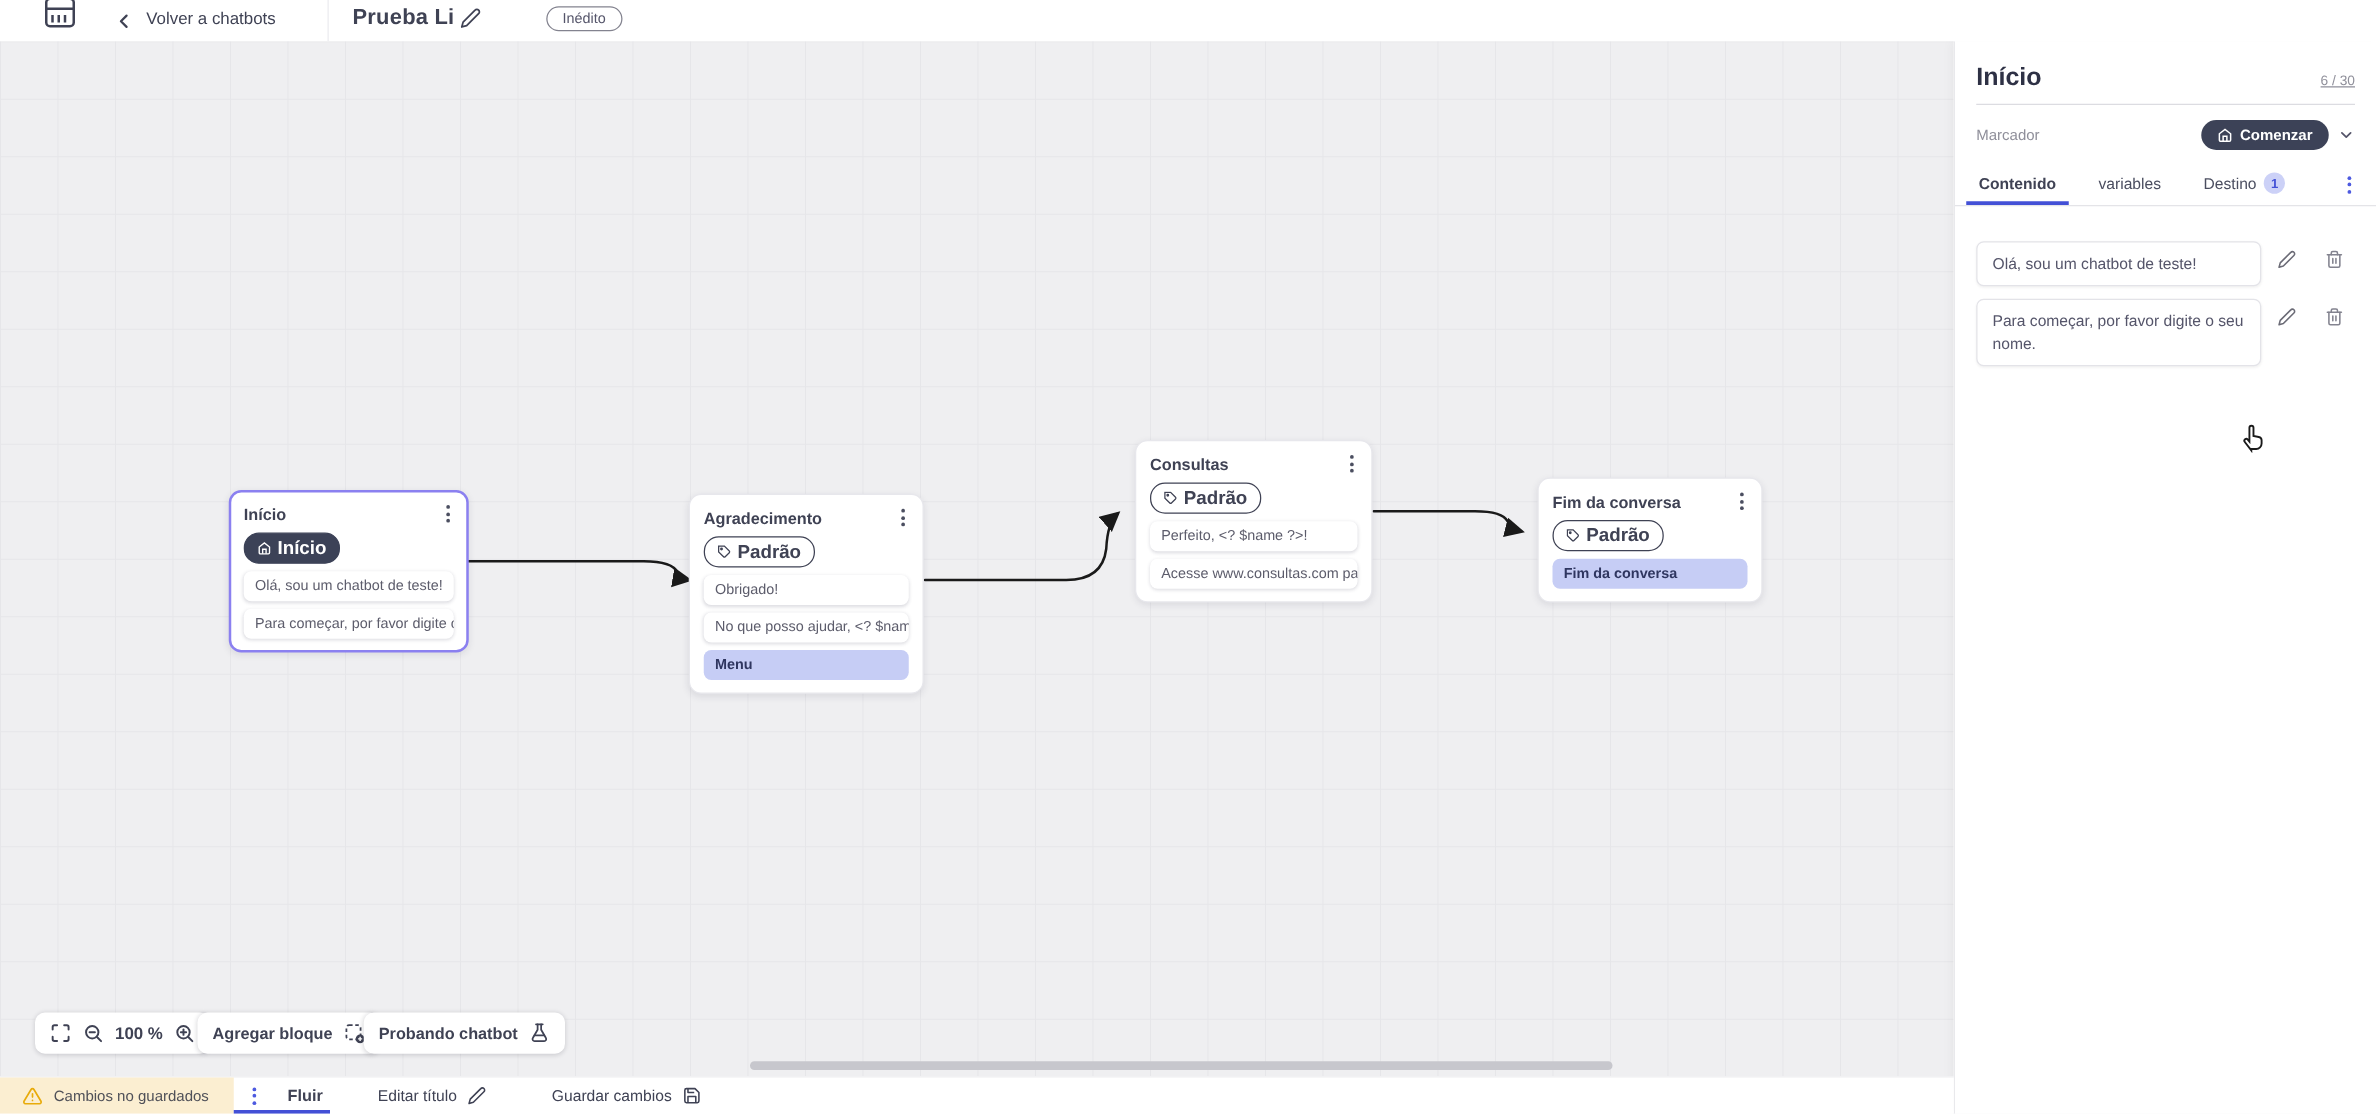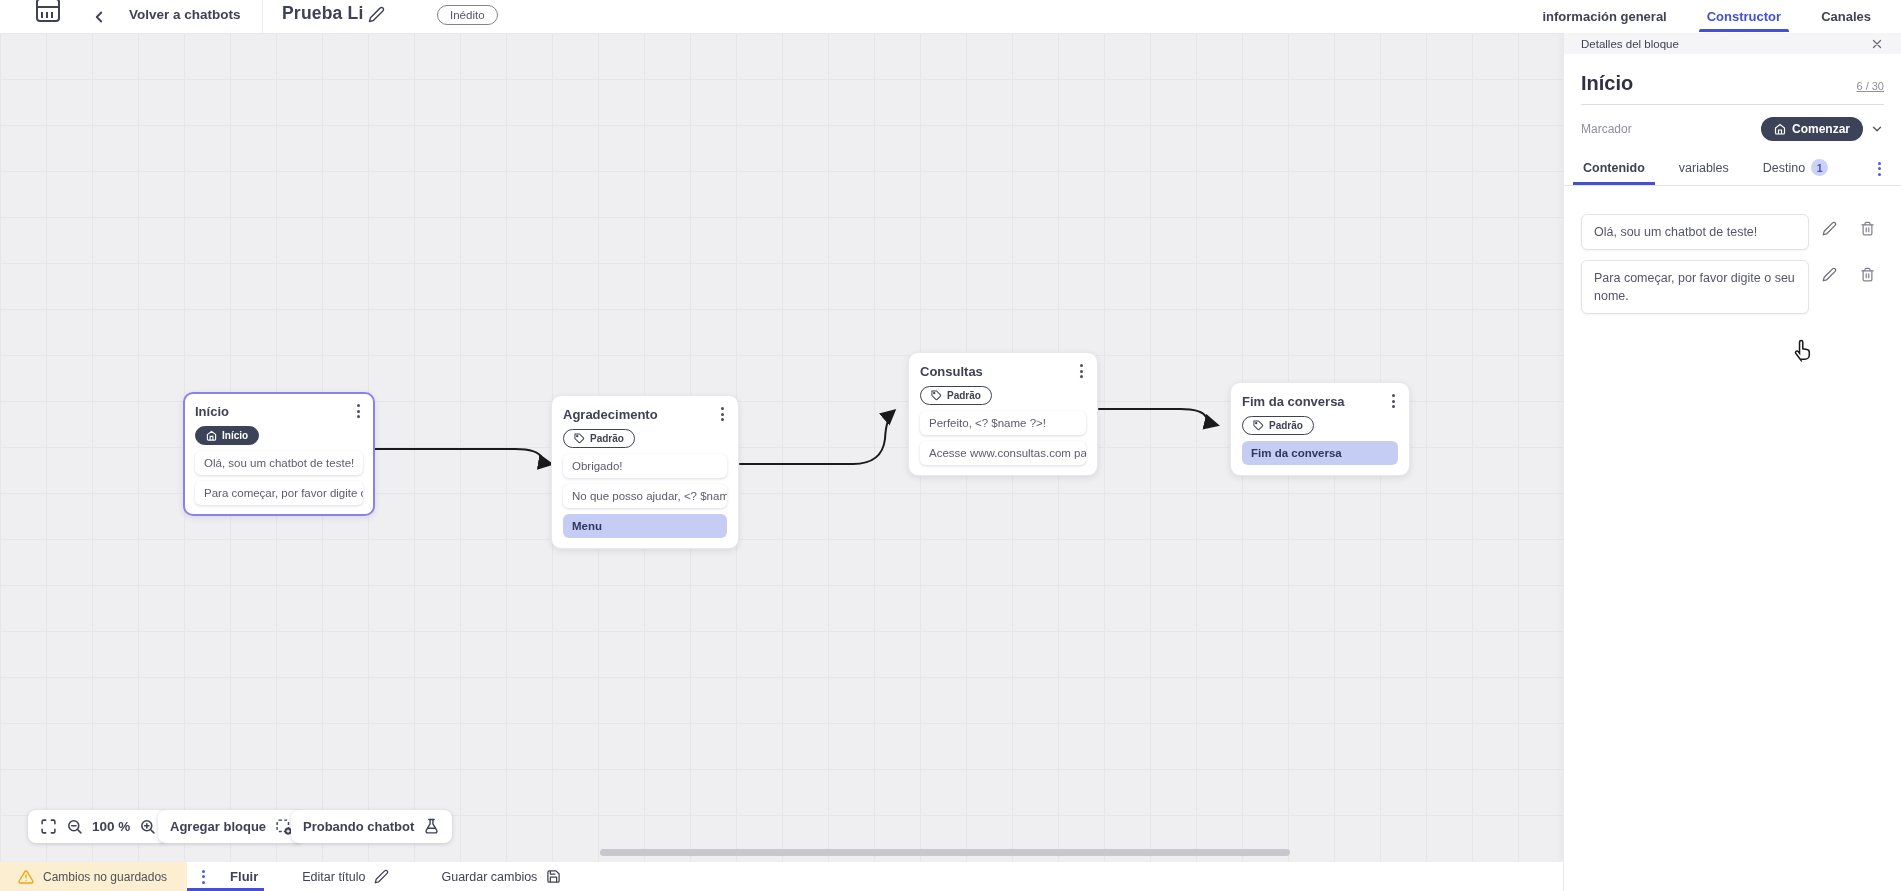--- a/index.html
+++ b/index.html
@@ -4,21 +4,21 @@
 <style>
   * { margin:0; padding:0; box-sizing:border-box; }
   html,body { background:#fff; }
   .app { position:relative; width:1901px; height:891px; overflow:hidden;
          font-family:"Liberation Sans", sans-serif; color:#3f4254; }
 
   
   .topbar { position:absolute; left:0; top:0; width:1901px; height:33px; background:#fff; z-index:40; overflow:hidden; }
   .logo { position:absolute; left:28px; top:-7px; color:#3f4254; }
   .back-btn { position:absolute; left:90px; top:8px; width:18px; height:18px; color:#3f4254; cursor:pointer; }
-  .back-label { position:absolute; left:129px; top:7px; font-size:13.5px; font-weight:bold; color:#3f4254; }
+  .back-label { position:absolute; left:117px; top:7px; font-size:13.5px; font-weight:normal; color:#3f4254; }
   .topbar-divider { position:absolute; left:262px; top:0; width:1px; height:33px; background:#ececef; }
   .bot-title { position:absolute; left:282px; top:3px; font-size:17.5px; font-weight:bold; color:#3f4254; letter-spacing:.2px; }
   .title-edit { position:absolute; left:368px; top:6px; width:17px; height:17px; color:#3f4254; cursor:pointer; }
   .status-pill { position:absolute; left:437px; top:5px; border:1px solid #83838f; border-radius:12px;
                  padding:3px 12px; font-size:11.5px; color:#55556a; background:#fff; }
   .top-tabs { position:absolute; right:28px; top:0; height:33px; display:flex; align-items:center; gap:36px; }
   .top-tab { font-size:13px; font-weight:bold; color:#3f4254; padding:8px 2px; cursor:pointer; position:relative; }
   .top-tab.active { color:#4350d6; }
   .top-tab.active::after { content:""; position:absolute; left:-6px; right:-6px; bottom:0; height:3px; background:#4350d6; border-radius:2px 2px 0 0; }
 
@@ -33,21 +33,21 @@
   .block { position:absolute; background:#fff; border:1px solid #e7e7ec; border-radius:10px;
            padding:9px 11px 10px; box-shadow:0 2px 6px rgba(40,40,70,.10); }
   .block.selected { border:2px solid #8b80f0; padding:8px 10px 9px; }
   .block-head { display:flex; justify-content:space-between; align-items:center;gap:36px; }
   .block-title { font-size:13px; font-weight:bold; color:#3f4254; }
   .kebab { display:flex; flex-direction:column; gap:2.5px; padding:2px 3px; cursor:pointer; }
   .kebab i { width:3px; height:3px; border-radius:50%; background:#4b4e60; }
   .kebab.blue i { background:#4d5ae0; }
   .tag-pill { display:inline-flex; align-items:center; gap:5px; margin-top:6px;
               border:1.2px solid #3f4254; border-radius:12px; padding:3px 10px;
-              font-size:10px; font-weight:bold; color:#3f4254; background:#fff; }
+              font-size:15px; font-weight:bold; color:#3f4254; background:#fff; }
   .tag-pill.dark { background:#3c4257; border-color:#3c4257; color:#fff; }
   .brow { margin-top:6px; background:#fff; border-radius:6px; box-shadow:0 1px 3px rgba(30,30,60,.16);
           padding:6px 9px; font-size:11.5px; color:#5c5c6b; white-space:nowrap; overflow:hidden; cursor:pointer; }
   .brow.hl { background:#c6cdf5; color:#2f3660; font-weight:bold; box-shadow:none; }
 
   #block-inicio      { left:183px; top:359px; width:192px; }
   #block-agradecimento { left:551px; top:362px; width:188px; }
   #block-consultas   { left:908px; top:319px; width:190px; }
   #block-fim         { left:1230px; top:349px; width:180px; }
 
@@ -141,25 +141,20 @@
     </span>
     <span class="back-label">Volver a chatbots</span>
     <span class="topbar-divider"></span>
     <span class="bot-title">Prueba Li</span>
     <span class="title-edit">
       <svg viewBox="0 0 24 24" fill="none" stroke="currentColor" stroke-width="2" stroke-linecap="round" stroke-linejoin="round">
           <path d="M17 3a2.83 2.83 0 1 1 4 4L7.5 20.5 2 22l1.5-5.5L17 3z"></path>
         </svg>
     </span>
     <span class="status-pill">Inédito</span>
-    <div class="top-tabs">
-      <span class="top-tab">información general</span>
-      <span class="top-tab active">Constructor</span>
-      <span class="top-tab">Canales</span>
-    </div>
   </div>
 
   <div class="canvas">
 
     <svg class="edges">
       <defs>
         <marker id="arrow" markerWidth="9" markerHeight="9" refX="6.5" refY="4" orient="auto">
           <path d="M0,0 L8,4 L0,8 z" fill="#1a1a1a"></path>
         </marker>
       </defs>
@@ -284,28 +279,20 @@
           <path d="M10 2v6.2L4.6 17.5A2.3 2.3 0 0 0 6.6 21h10.8a2.3 2.3 0 0 0 2-3.5L14 8.2V2"></path>
           <path d="M8.2 2h7.6"></path>
           <path d="M6.5 14.5h11"></path>
         </svg>
     </div>
 
     <div class="hscroll"></div>
   </div>
 
   <div class="panel">
-    <div class="panel-strip">
-      <span class="panel-strip-title">Detalles del bloque</span>
-      <span class="panel-close">
-        <svg viewBox="0 0 24 24" fill="none" stroke="currentColor" stroke-width="2.2" stroke-linecap="round">
-            <path d="M18 6L6 18M6 6l12 12"></path>
-          </svg>
-      </span>
-    </div>
 
     <div class="name-row">
       <input class="name-input" value="Início" style="">
       <span class="name-counter">6 / 30</span>
     </div>
 
     <div class="marker-row">
       <span class="marker-label">Marcador</span>
       <span class="marker-right">
         <span class="marker-pill">

